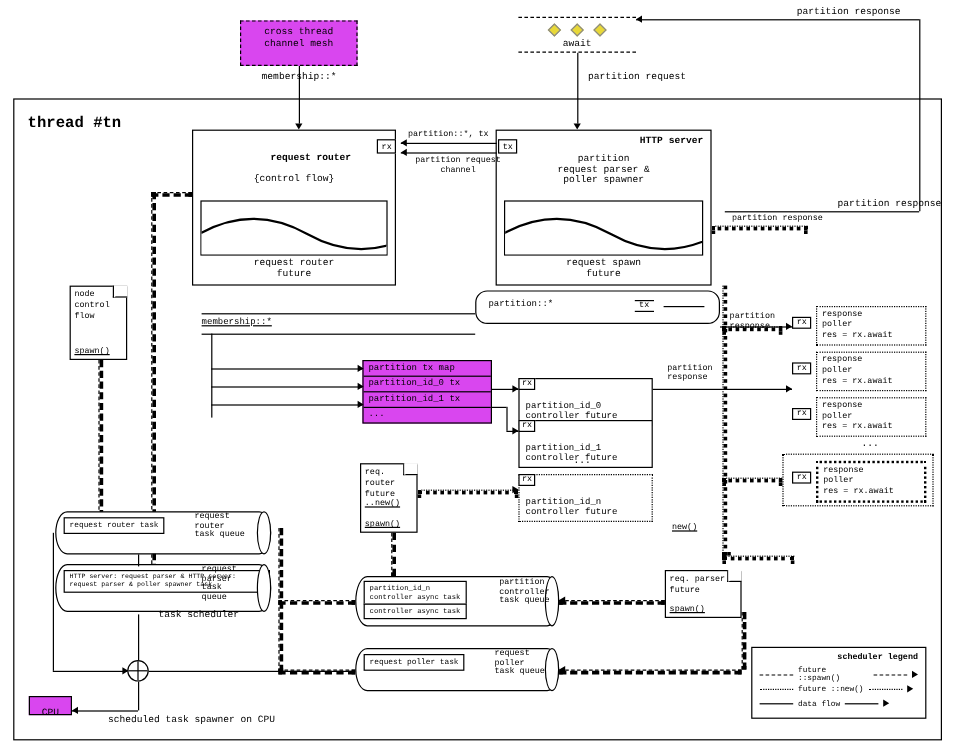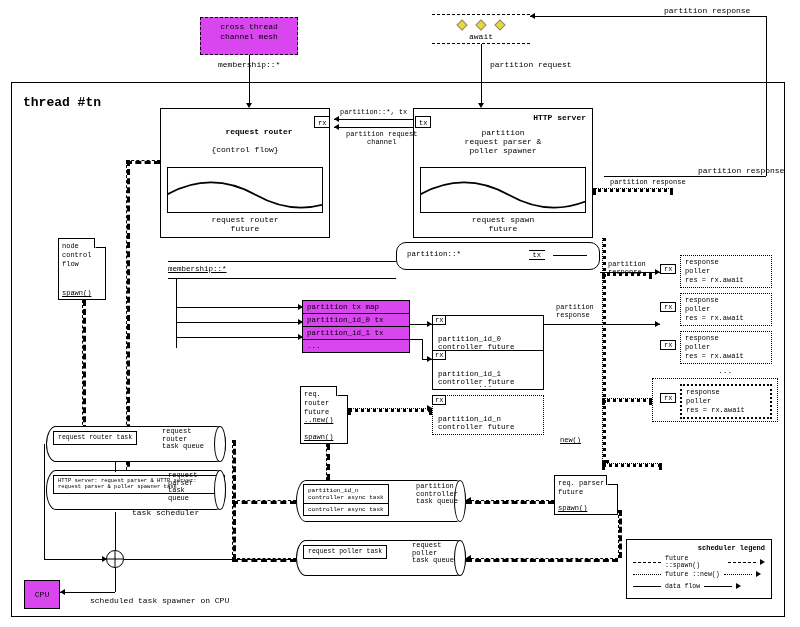--- a/index.html
+++ b/index.html
@@ -200,21 +200,21 @@
     font-size:7px;
     padding:0 2px;
     background:#fff;
   }
 
   
   .cpu {
     left: 24px;
     top: 580px;
     width: 36px;
-    height: 29px;
+    height: 16px;
     text-align: center;
     line-height: 27px;
   }
 
   
   .legend {
     position: absolute;
     right: 28px;
     bottom: 28px;
     width: 146px;

